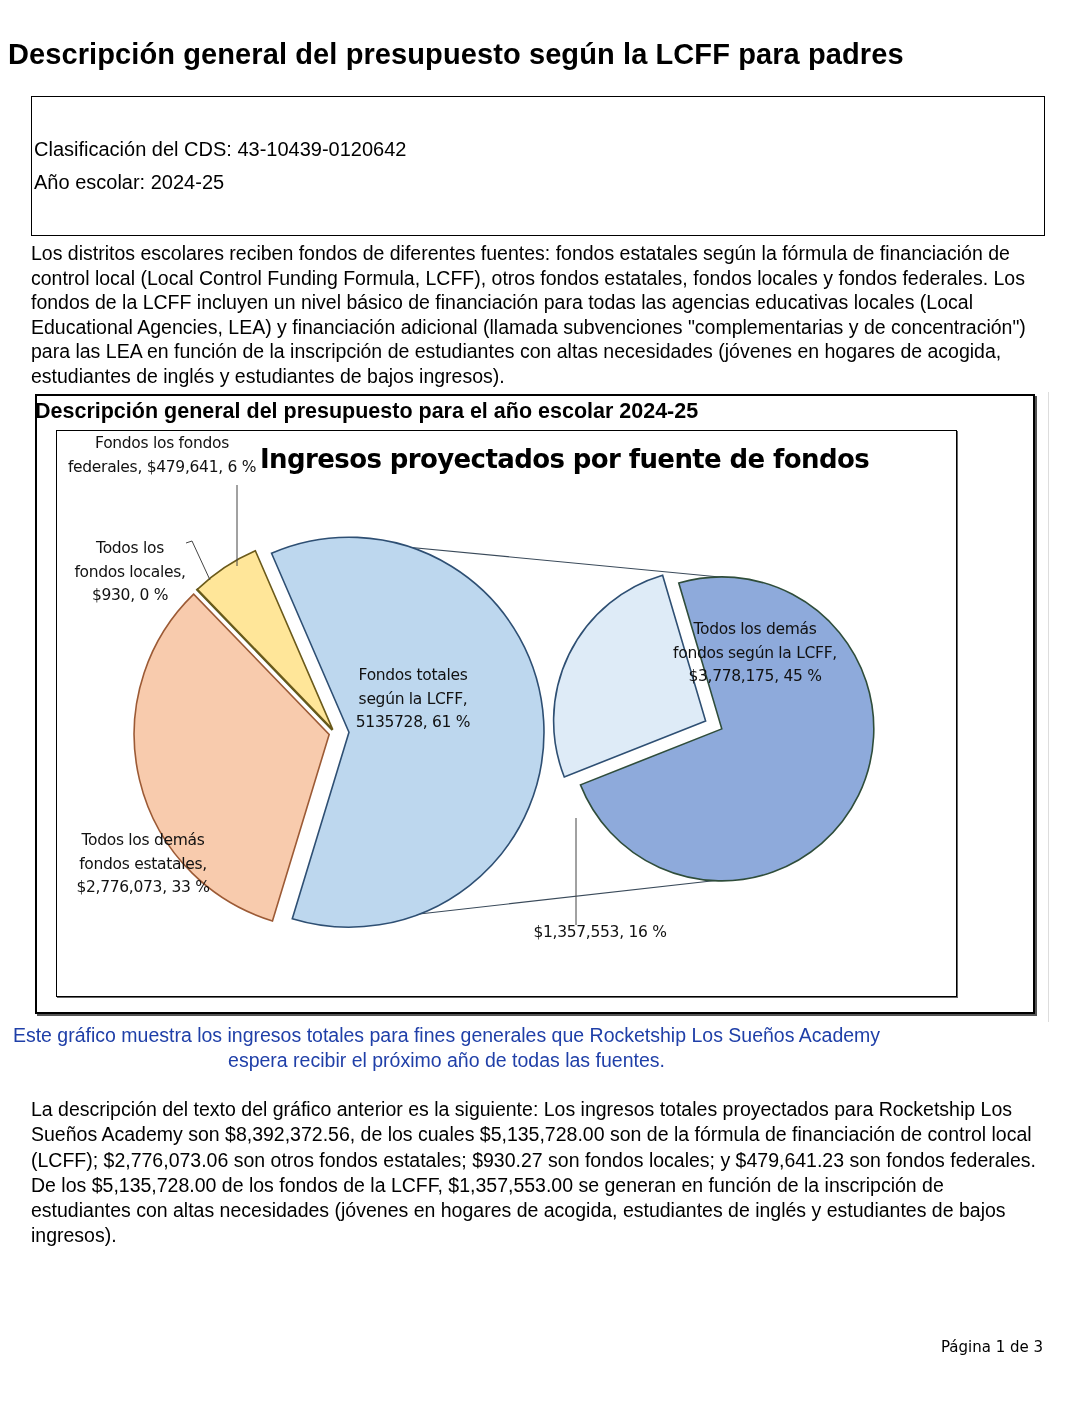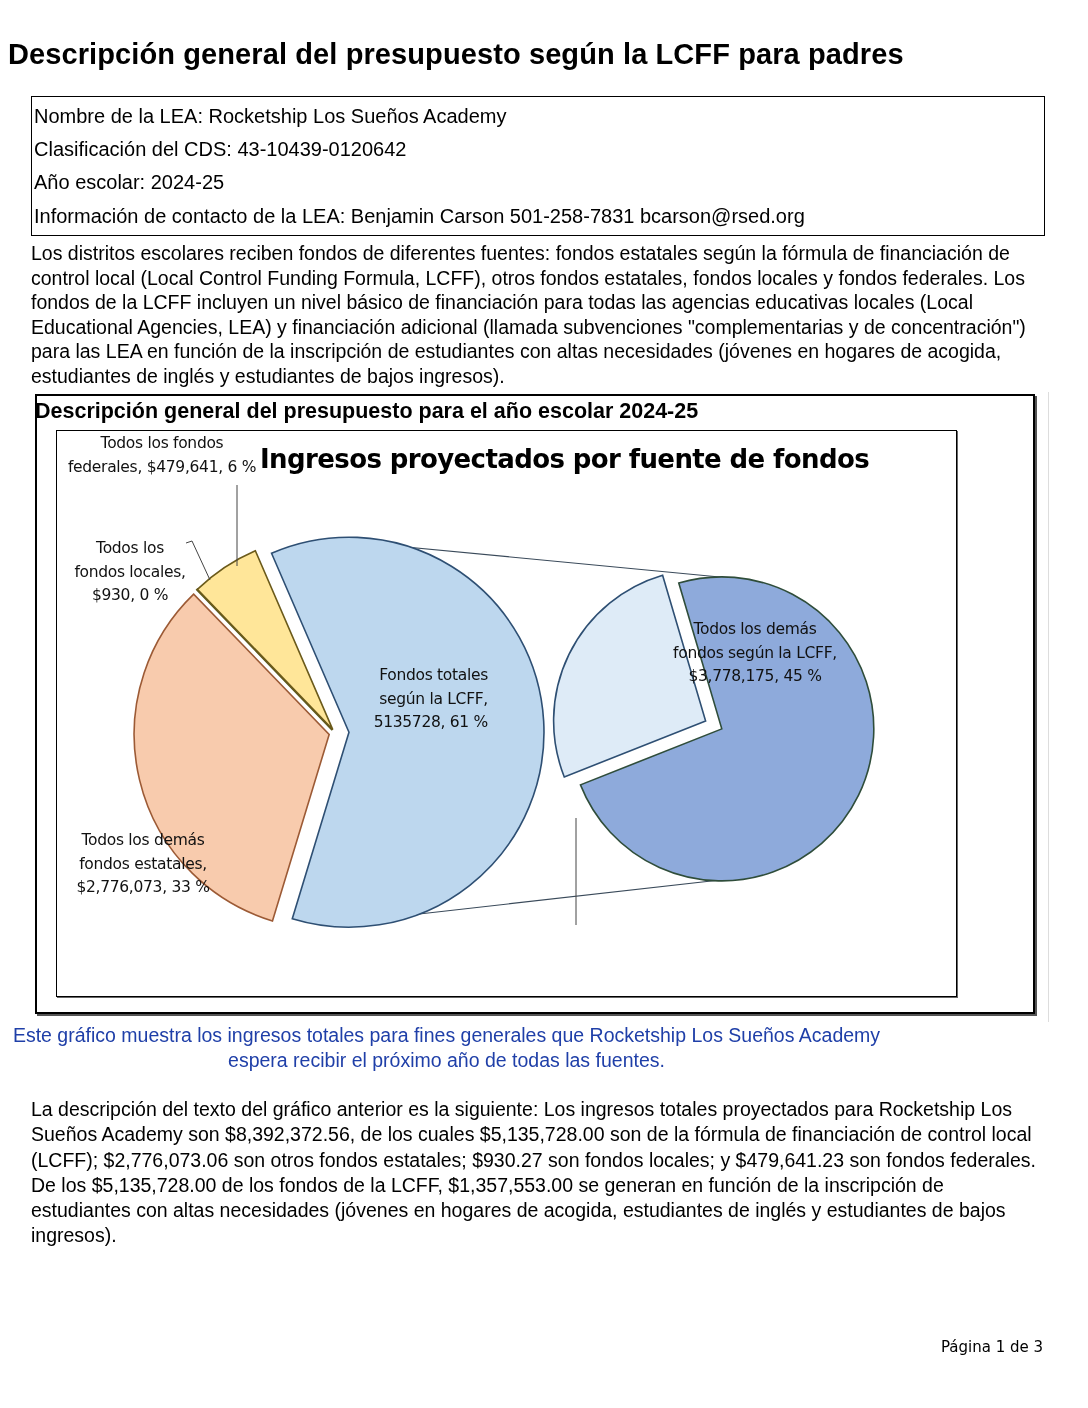--- a/index.html
+++ b/index.html
@@ -31,24 +31,22 @@
   .desc { position: absolute; left: 31px; top: 1097px; width: 1010px; font-size: 19.5px; line-height: 25.3px; }
   .footer { position: absolute; right: 45px; top: 1338px; font-family: "DejaVu Sans", sans-serif;
             font-size: 15px; }
 </style>
 </head>
 <body>
 
 <div class="title">Descripción general del presupuesto según la LCFF para padres</div>
 
 <div class="info-box">
-  <div class="info-line" style="top:8px">Nombre de la LEA: Rocketship Los Sueños Academy</div>
   <div class="info-line" style="top:41px">Clasificación del CDS: 43-10439-0120642</div>
   <div class="info-line" style="top:74px">Año escolar: 2024-25</div>
-  <div class="info-line" style="top:108px">Información de contacto de la LEA: Benjamin Carson 501-258-7831 bcarson@rsed.org</div>
 </div>
 
 <div class="intro">Los distritos escolares reciben fondos de diferentes fuentes: fondos estatales según la fórmula de financiación de control local (Local Control Funding Formula, LCFF), otros fondos estatales, fondos locales y fondos federales. Los fondos de la LCFF incluyen un nivel básico de financiación para todas las agencias educativas locales (Local Educational Agencies, LEA) y financiación adicional (llamada subvenciones "complementarias y de concentración") para las LEA en función de la inscripción de estudiantes con altas necesidades (jóvenes en hogares de acogida, estudiantes de inglés y estudiantes de bajos ingresos).</div>
 
 <div class="chart-frame"></div>
 <div class="vline-right"></div>
 <div class="chart-title">Descripción general del presupuesto para el año escolar 2024-25</div>
 <div class="inner-frame"></div>
 <div class="inner-title">Ingresos proyectados por fuente de fondos</div>
 
@@ -68,43 +66,44 @@
       <path d="M705.6168859618132,720.9910035979099 L564.290860106799,776.9459356059809 A152,152 0 0 1 662.6007835607413,575.2048076319663 Z" fill="#deebf7" stroke="#2e4f73" stroke-width="1.6"></path>
     </g>
   <g id="leaders">
       <line x1="237" y1="485" x2="237" y2="566" stroke="#444" stroke-width="1"></line>
       <polyline points="186,543 192,541 210,580" fill="none" stroke="#444" stroke-width="1"></polyline>
       <line x1="576" y1="818" x2="576" y2="925" stroke="#444" stroke-width="1"></line>
     </g>
 </svg>
 
 <div class="lbl" id="lbl-federal" style="left:62px; top:432px; width:200px;">
-    <div>Todos los fondos</div>
+    <div>Fondos los fondos</div>
     <div>federales, $479,641, 6 %</div>
   </div>
 <div class="lbl" id="lbl-local" style="left:60px; top:509px; width:140px;margin-top:28px;">
     <div>Todos los</div>
     <div>fondos locales,</div>
     <div>$930, 0 %</div>
   </div>
-<div class="lbl" id="lbl-lcff" style="left:338px; top:664px; width:150px;text-align:right;">
+<div class="lbl" id="lbl-lcff" style="left:338px; top:664px; width:150px;">
     <div>Fondos totales</div>
     <div>según la LCFF,</div>
     <div>5135728, 61 %</div>
   </div>
 <div class="lbl" id="lbl-state" style="left:68px; top:829px; width:150px;">
     <div>Todos los demás</div>
     <div>fondos estatales,</div>
     <div>$2,776,073, 33 %</div>
   </div>
 <div class="lbl" id="lbl-other-lcff" style="left:665px; top:618px; width:180px;">
     <div>Todos los demás</div>
     <div>fondos según la LCFF,</div>
     <div>$3,778,175, 45 %</div>
   </div>
 <div class="lbl" id="lbl-supp" style="left:455px; top:921px; width:290px;">
+    <div>$1,357,553, 16 %</div>
   </div>
 
 <div class="caption">Este gráfico muestra los ingresos totales para fines generales que Rocketship Los Sueños Academy espera recibir el próximo año de todas las fuentes.</div>
 
 <div class="desc">La descripción del texto del gráfico anterior es la siguiente: Los ingresos totales proyectados para Rocketship Los Sueños Academy son $8,392,372.56, de los cuales $5,135,728.00 son de la fórmula de financiación de control local (LCFF); $2,776,073.06 son otros fondos estatales; $930.27 son fondos locales; y $479,641.23 son fondos federales. De los $5,135,728.00 de los fondos de la LCFF, $1,357,553.00 se generan en función de la inscripción de estudiantes con altas necesidades (jóvenes en hogares de acogida, estudiantes de inglés y estudiantes de bajos ingresos).</div>
 
 <div class="footer">Página 1 de 3</div>
 
 </body></html>

